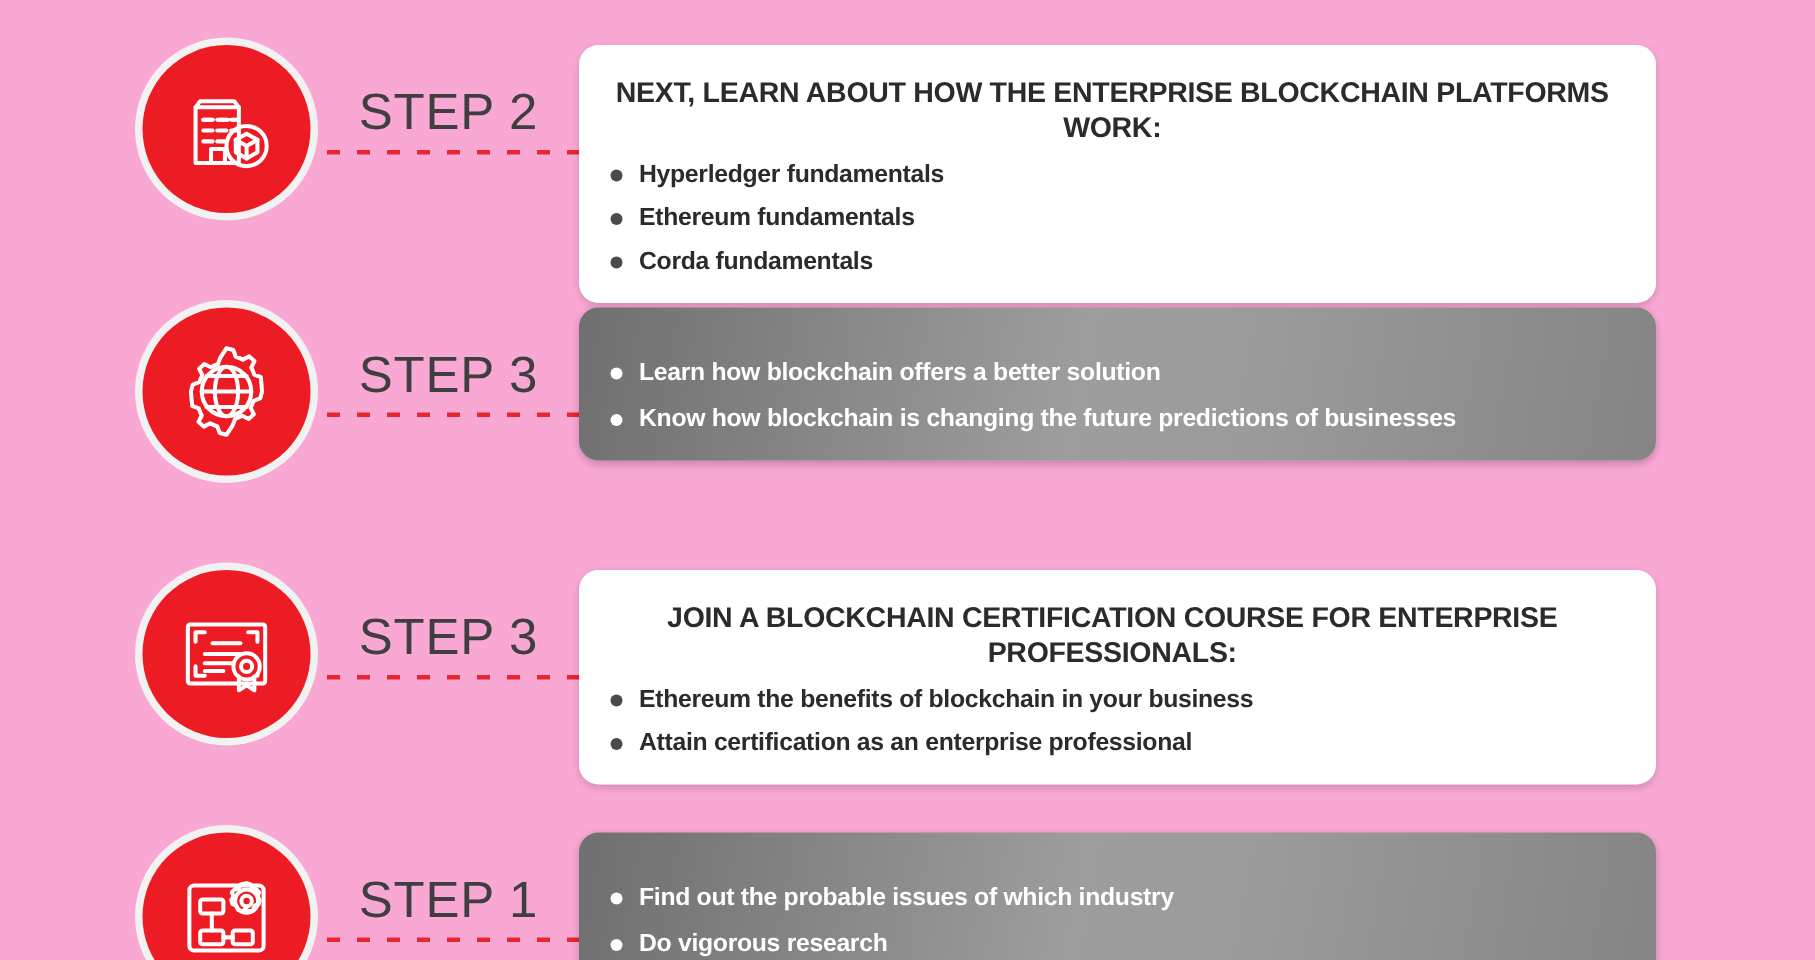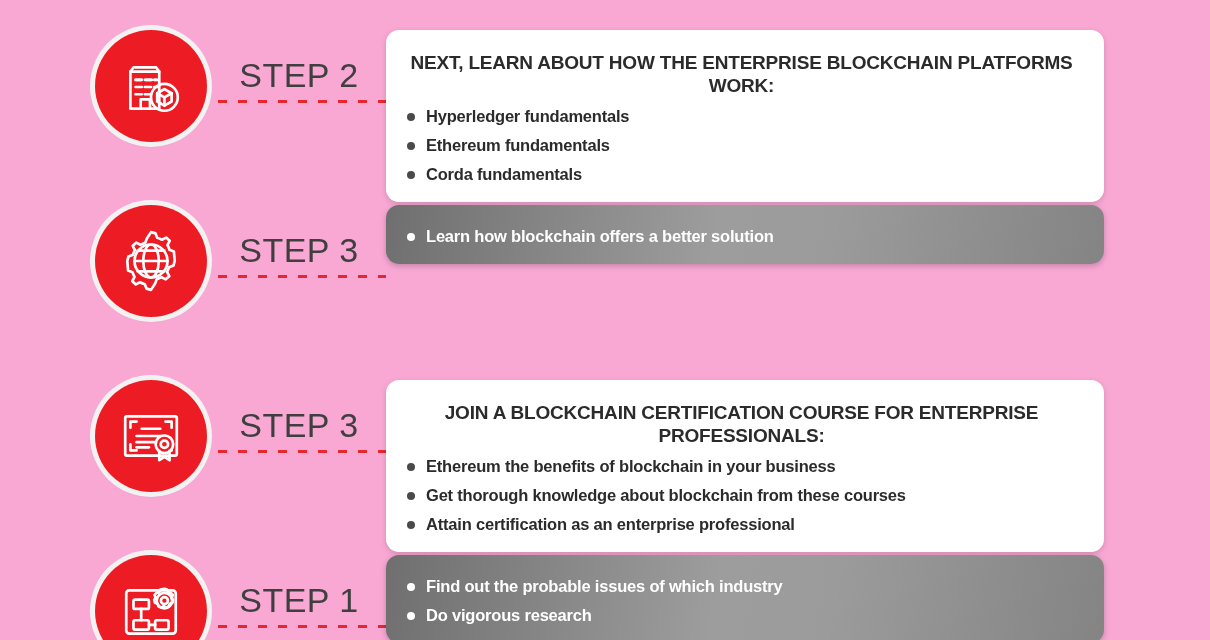--- a/index.html
+++ b/index.html
@@ -124,21 +124,21 @@
     padding-left: 23px;
     margin: 0 0 10px 0;
     font-family: "Liberation Sans", sans-serif;
     font-size: 16.5px;
     font-weight: bold;
     letter-spacing: -0.2px;
     line-height: 1.15;
   }
   .bullets li:last-child { margin-bottom: 0; }
   .card.light .bullets li { color: #2b2b2b; }
-  .card.dark  .bullets li { color: #ffffff; }
+  .card.dark  .bullets li { color: #ffffff; margin-top: 12px; }
 
   .bullets li::before {
     content: "";
     position: absolute;
     left: 4px;
     top: 6px;
     width: 8px;
     height: 8px;
     border-radius: 50%;
   }
@@ -194,20 +194,21 @@
         </svg>
       </span>
     </div>
     <div class="step-label-wrap">
       <div class="step-label">STEP 3</div>
       <div class="step-dash"></div>
     </div>
     <div class="card dark">
       <ul class="bullets">
         <li>Learn how blockchain offers a better solution</li>
+        <li>Know how blockchain is changing the future predictions of businesses</li>
       </ul>
     </div>
   </div>
 
   <div class="step-row" style="top:380px;">
     <div class="icon-badge">
       <span>
         <svg viewBox="0 0 64 64" fill="none" stroke="#ffffff" stroke-width="2.6" stroke-linecap="round" stroke-linejoin="round">
           <rect x="7" y="13" width="50" height="38" rx="1.5"></rect>
           <path d="M12 18 h6 M12 18 v6 M52 18 h-6 M52 18 v6
@@ -223,21 +224,20 @@
       </span>
     </div>
     <div class="step-label-wrap">
       <div class="step-label">STEP 3</div>
       <div class="step-dash"></div>
     </div>
     <div class="card light">
       <p class="card-title">JOIN A BLOCKCHAIN CERTIFICATION COURSE FOR ENTERPRISE PROFESSIONALS:</p>
       <ul class="bullets">
         <li>Ethereum the benefits of blockchain in your business</li>
-        <li>Get thorough knowledge about blockchain from these courses</li>
         <li>Attain certification as an enterprise professional</li>
       </ul>
     </div>
   </div>
 
   <div class="step-row" style="top:555px;">
     <div class="icon-badge">
       <span>
         <svg viewBox="0 0 64 64" fill="none" stroke="#ffffff" stroke-width="2.6" stroke-linecap="round" stroke-linejoin="round">
           <rect x="8" y="12" width="48" height="42" rx="3"></rect>

